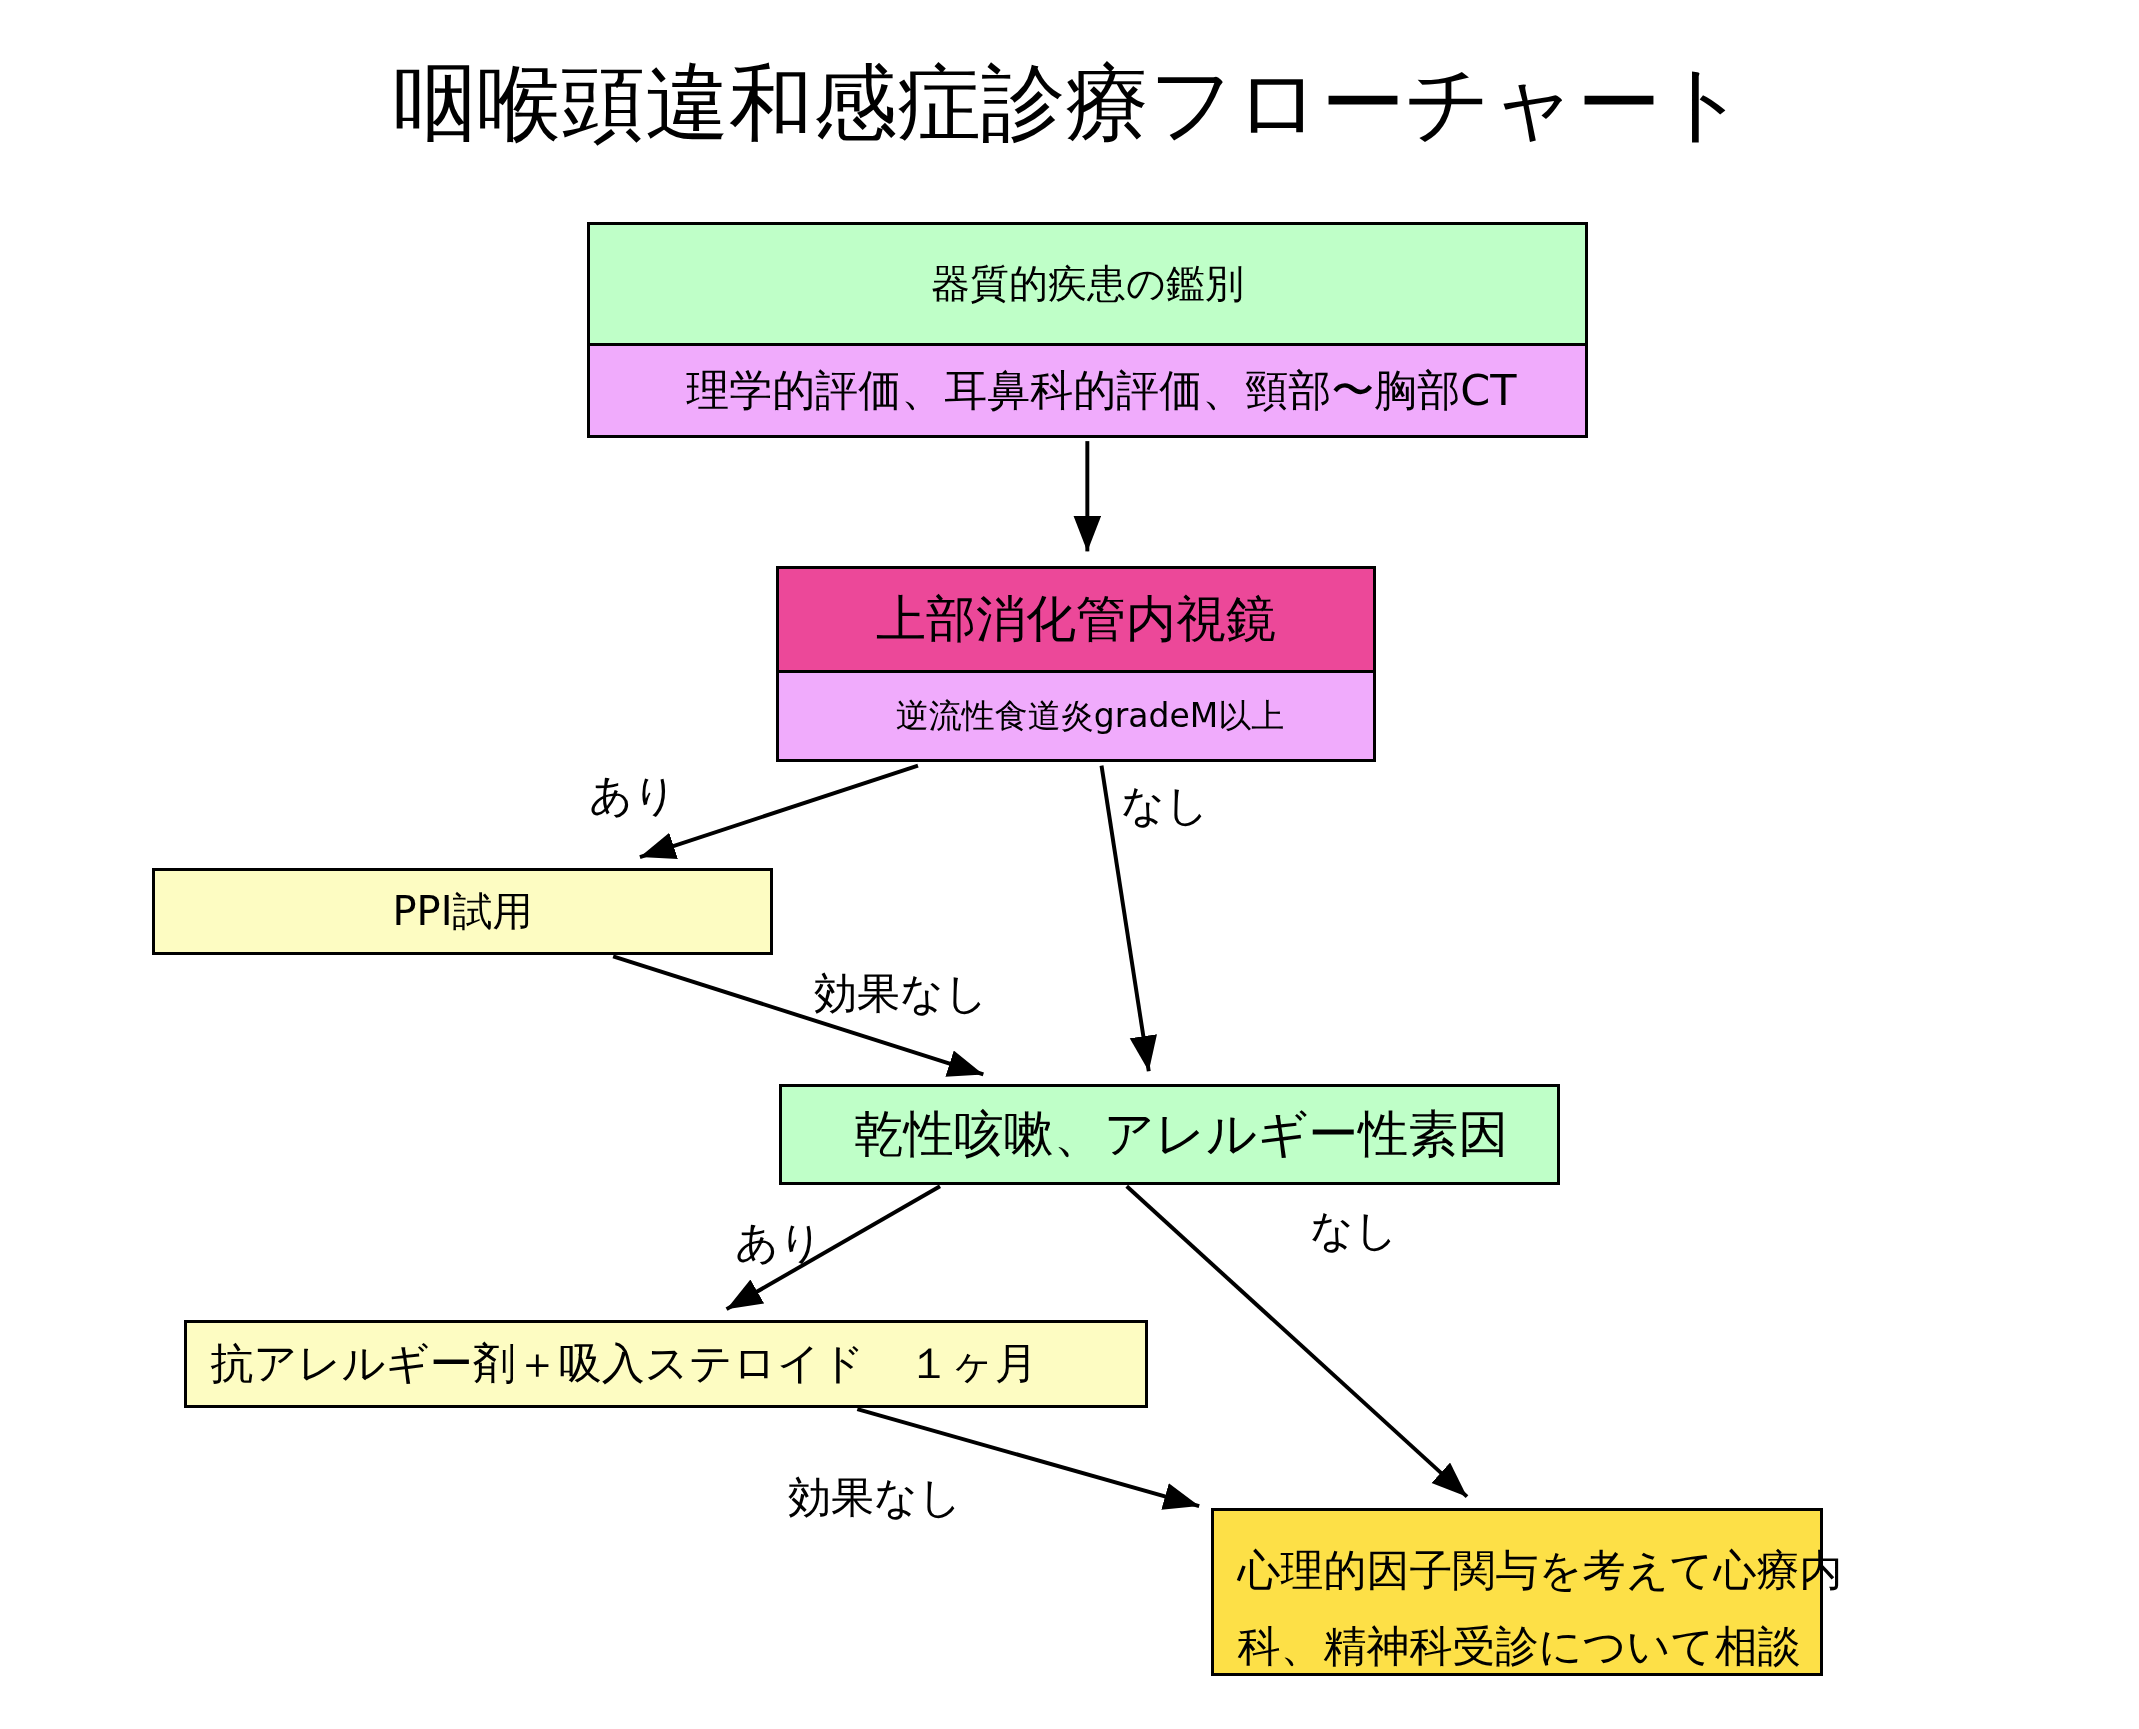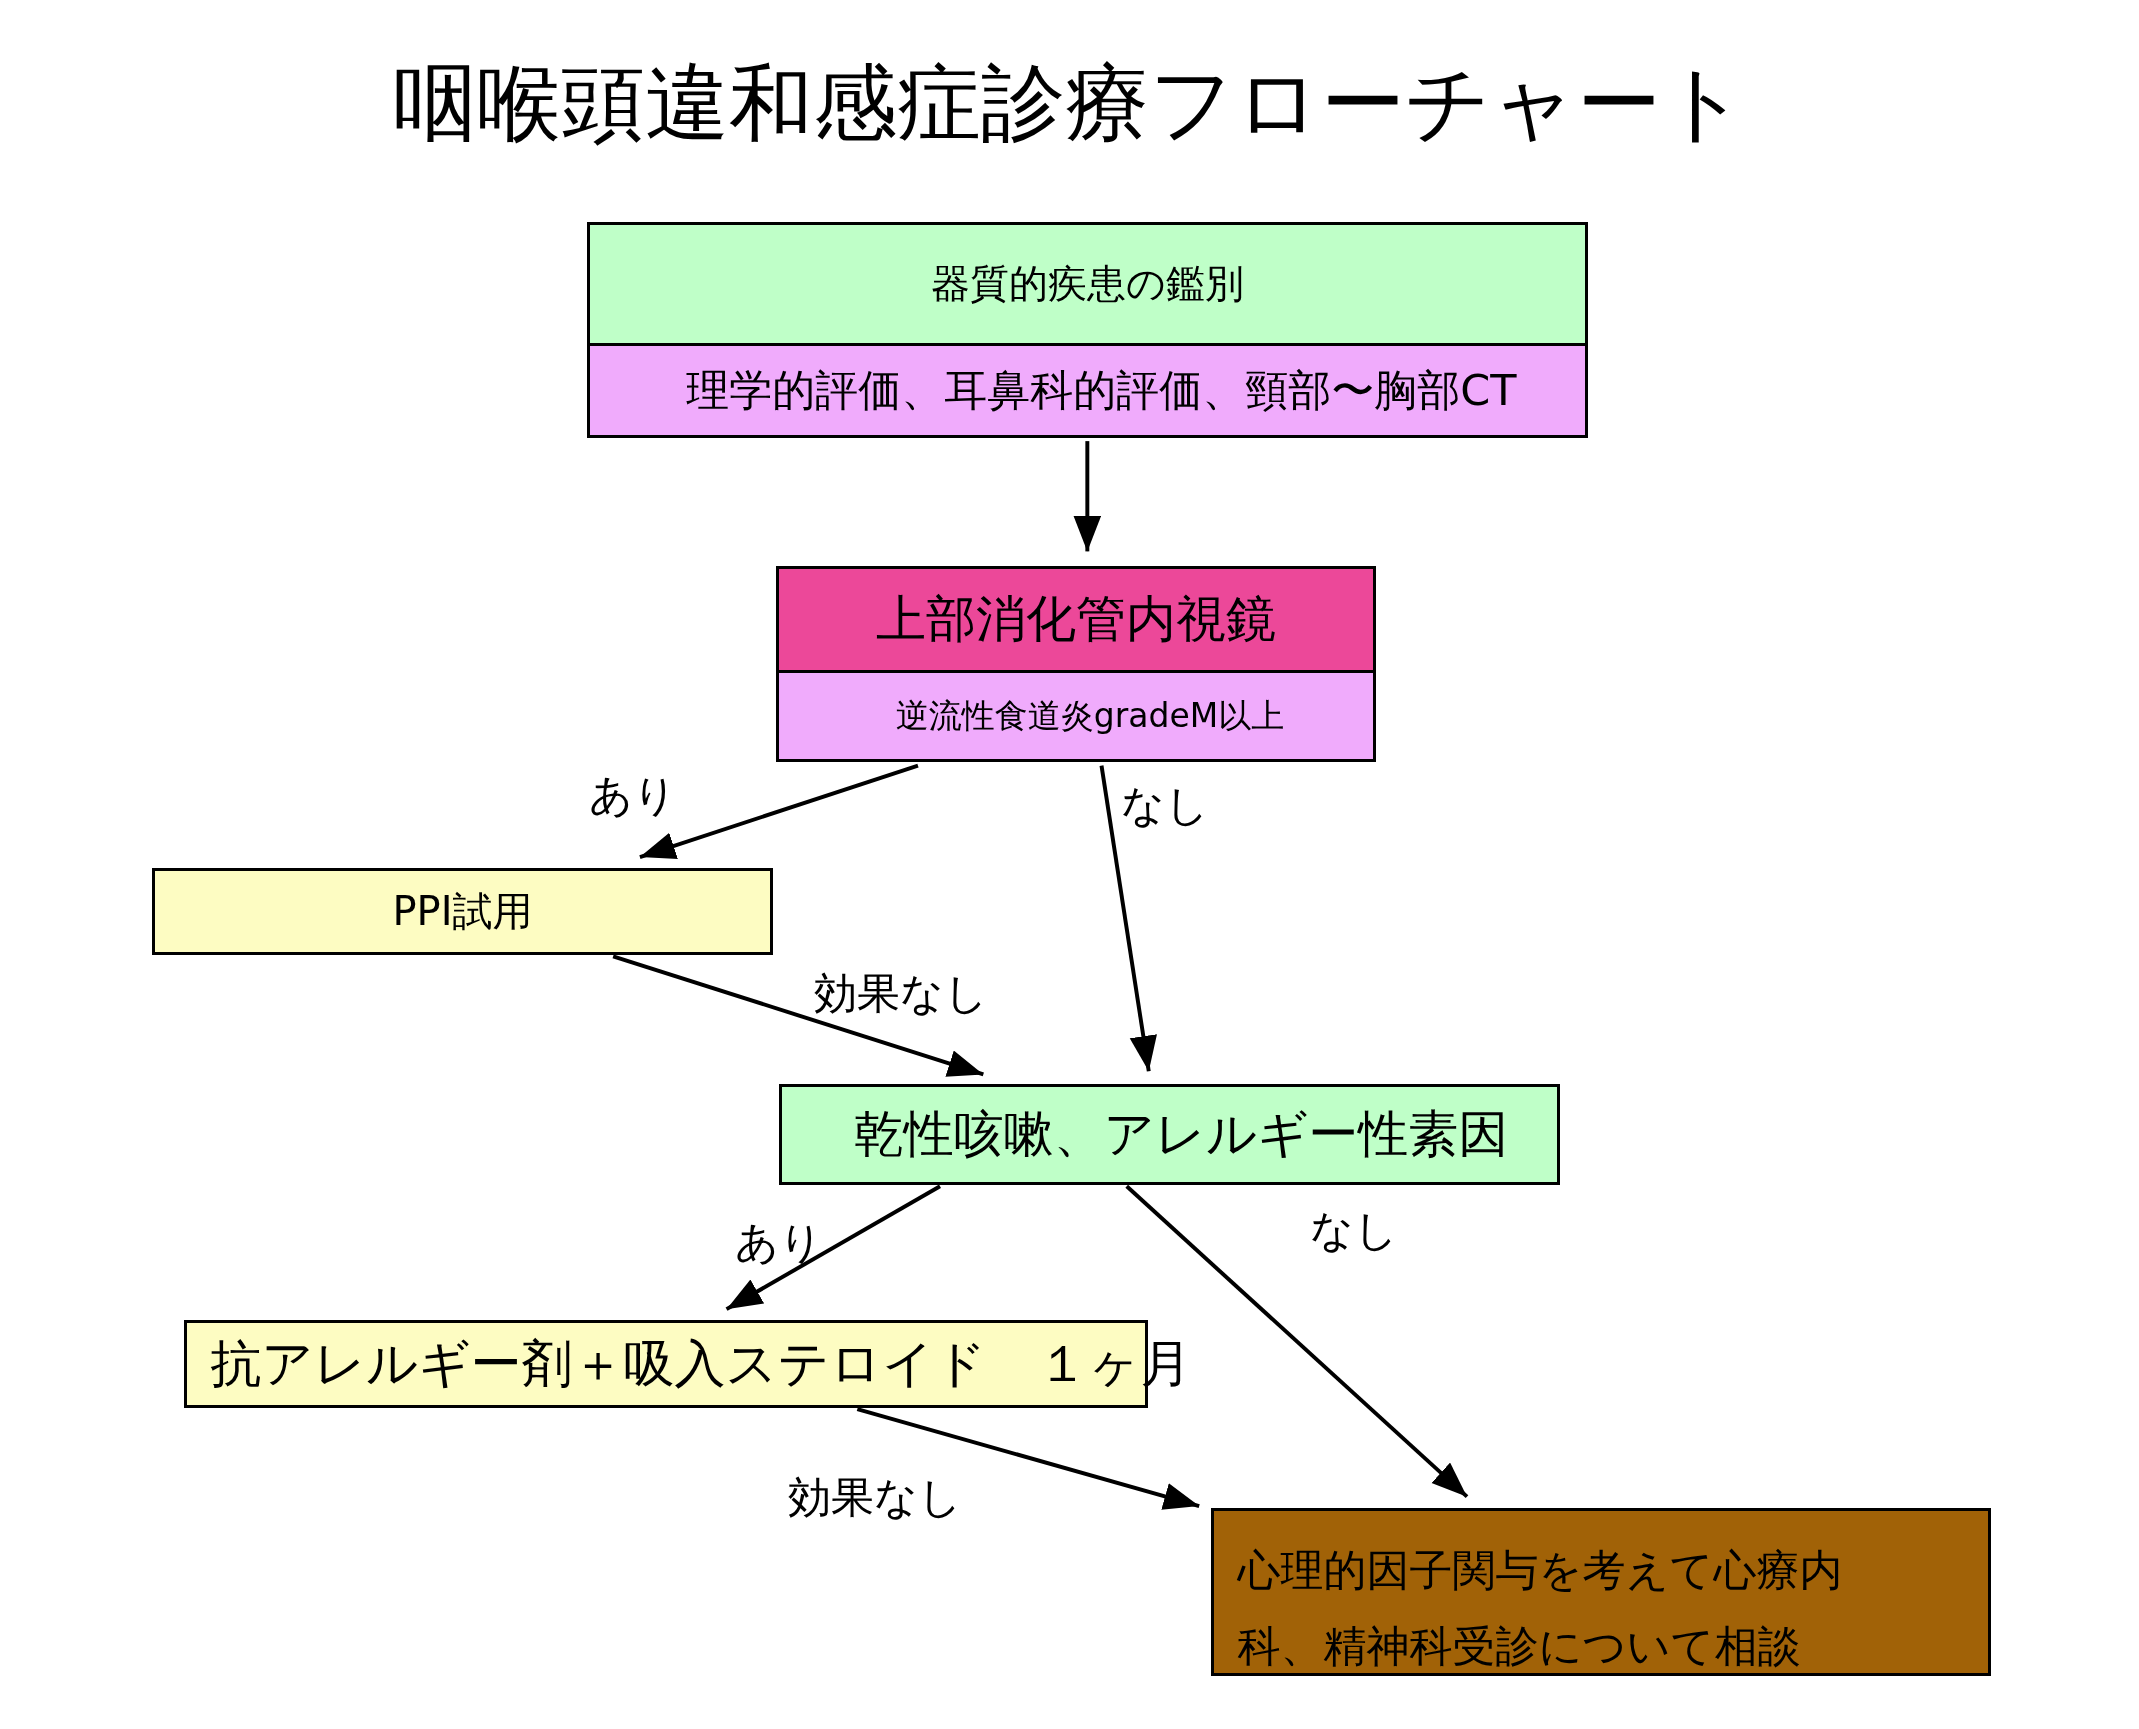--- a/index.html
+++ b/index.html
@@ -113,24 +113,24 @@
 
   <div class="node yellow" style="left: 152px; top: 868px; width: 621px; height: 87px; background: rgb(253, 252, 194);">
     <div class="single-label" style="font-size:40px;">PPI試用</div>
   </div>
 
   <div class="node green" style="left: 779px; top: 1084px; width: 781px; height: 101px; background: rgb(191, 255, 200); padding-left: 23px;">
     <div class="single-label" style="font-size:50px;">乾性咳嗽、アレルギー性素因</div>
   </div>
 
   <div class="node yellow" style="left: 184px; top: 1320px; width: 964px; height: 88px; background: rgb(253, 252, 194);">
-    <div class="single-label left-aligned" style="font-size:51px;text-align:center;">抗アレルギー剤＋吸入ステロイド　１ヶ月</div>
+    <div class="single-label left-aligned" style="font-size:43px;text-align:center;">抗アレルギー剤＋吸入ステロイド　１ヶ月</div>
   </div>
 
-  <div class="node yellow" style="left: 1211px; top: 1508px; width: 780px; height: 168px; background: #a16207;">
+  <div class="node yellow" style="left: 1211px; top: 1508px; width: 612px; height: 168px; background: #fde047;">
     <div class="multiline" style="font-size:43px;">
       <span class="text-line">心理的因子関与を考えて心療内</span>
       <span class="text-line">科、精神科受診について相談</span>
     </div>
   </div>
 
   <div class="edge-label" style="left:633px; top:796px;">あり</div>
   <div class="edge-label" style="left:1165px; top:806px;">なし</div>
   <div class="edge-label" style="left:901px; top:994px;">効果なし</div>
   <div class="edge-label" style="left:779px; top:1243px;">あり</div>

